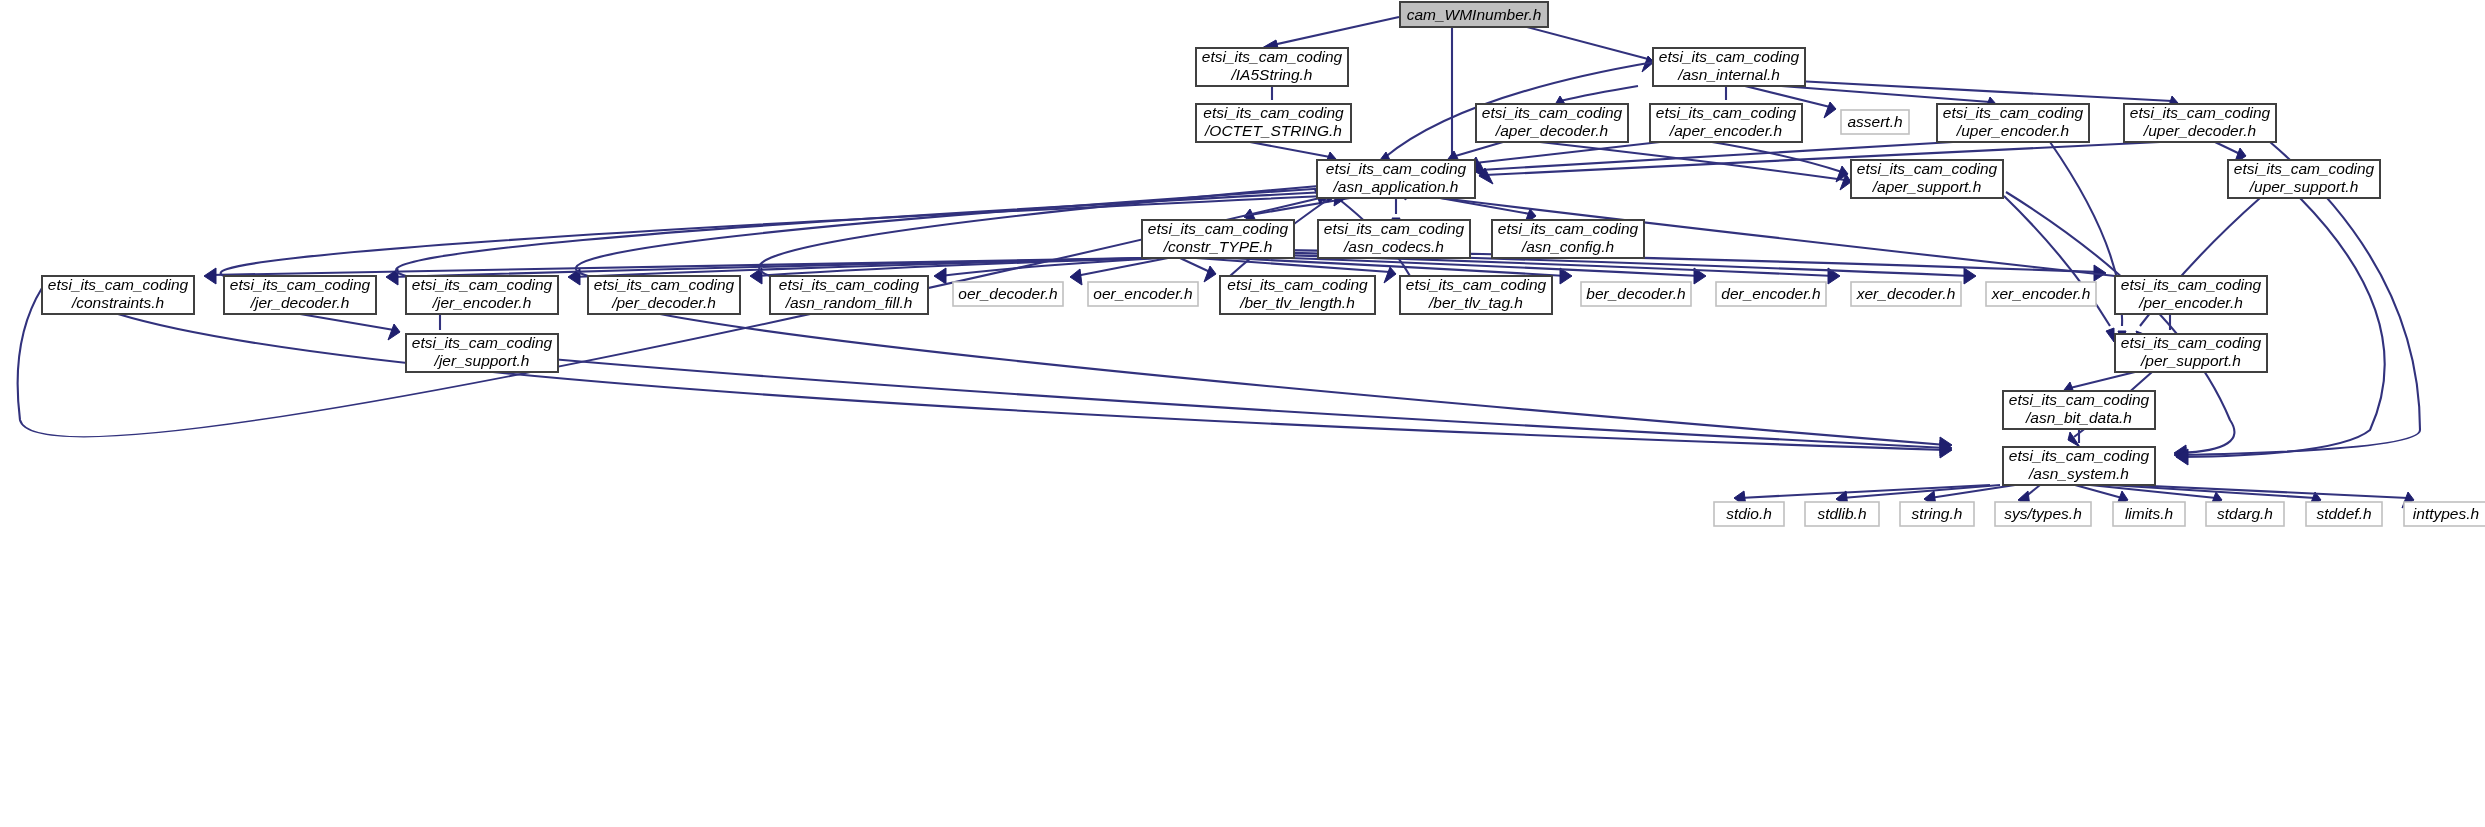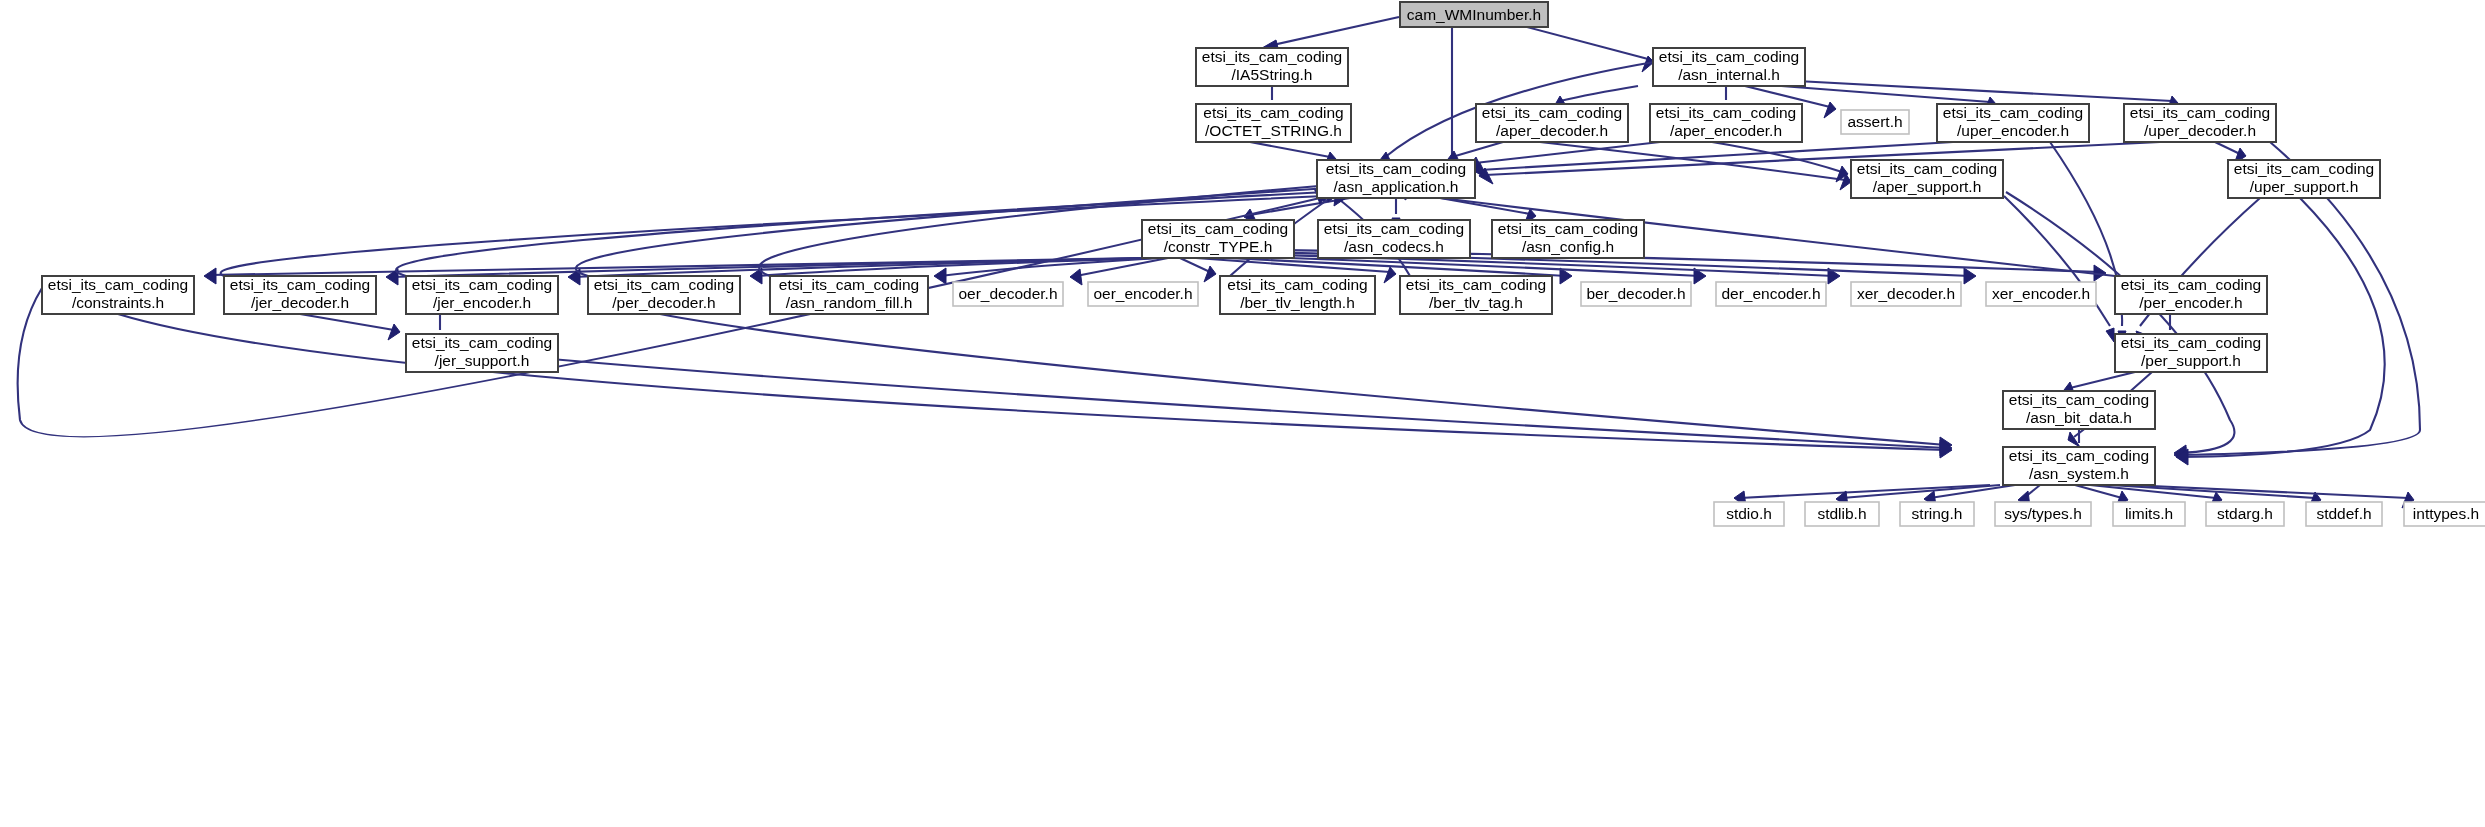--- a/index.html
+++ b/index.html
@@ -7,20 +7,21 @@
     padding: 0;
     background: #ffffff;
   }
   #graph-root {
     position: relative;
     width: 2485px;
     height: 691px;
     background: #ffffff;
     font-family: "Liberation Sans", sans-serif;
     overflow: hidden;
+    font-style: italic;
   }
   svg#graph-svg {
     position: absolute;
     top: 0;
     left: 0;
     width: 2485px;
     height: 827px;
     display: block;
   }
   .edge-path {

